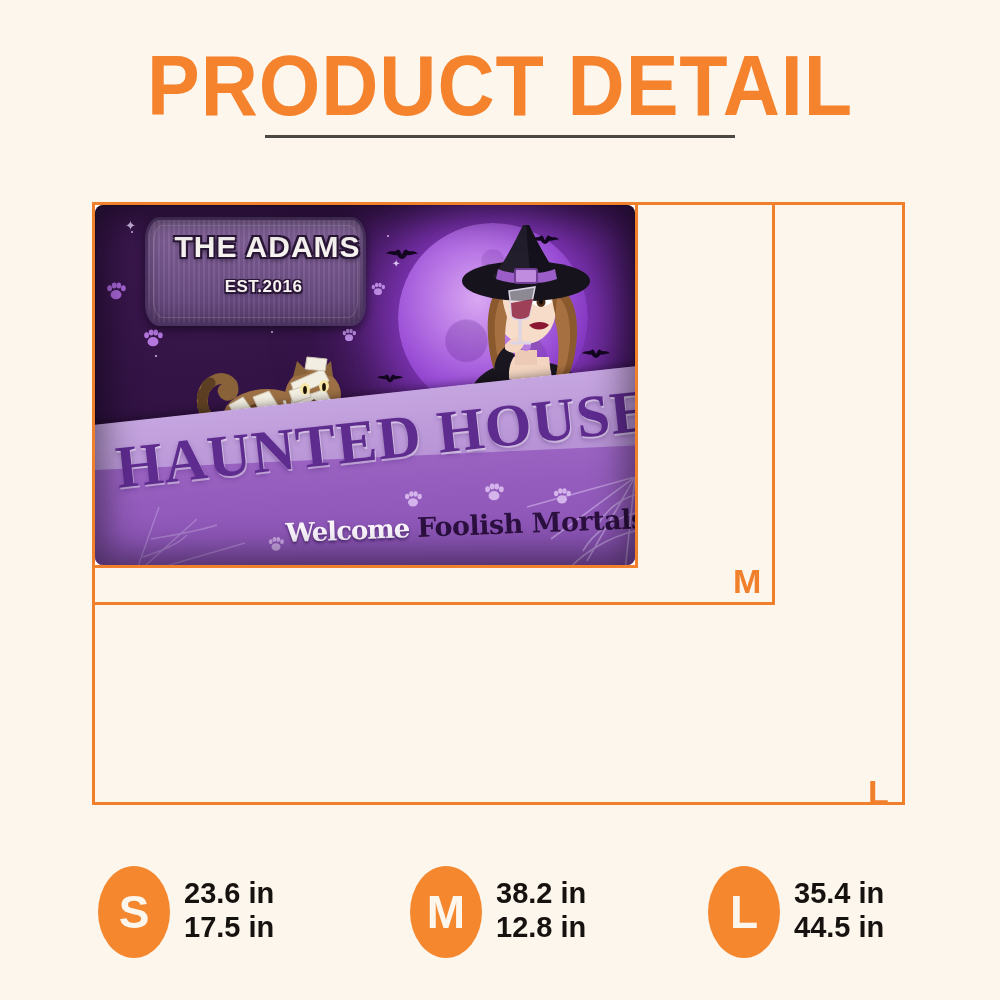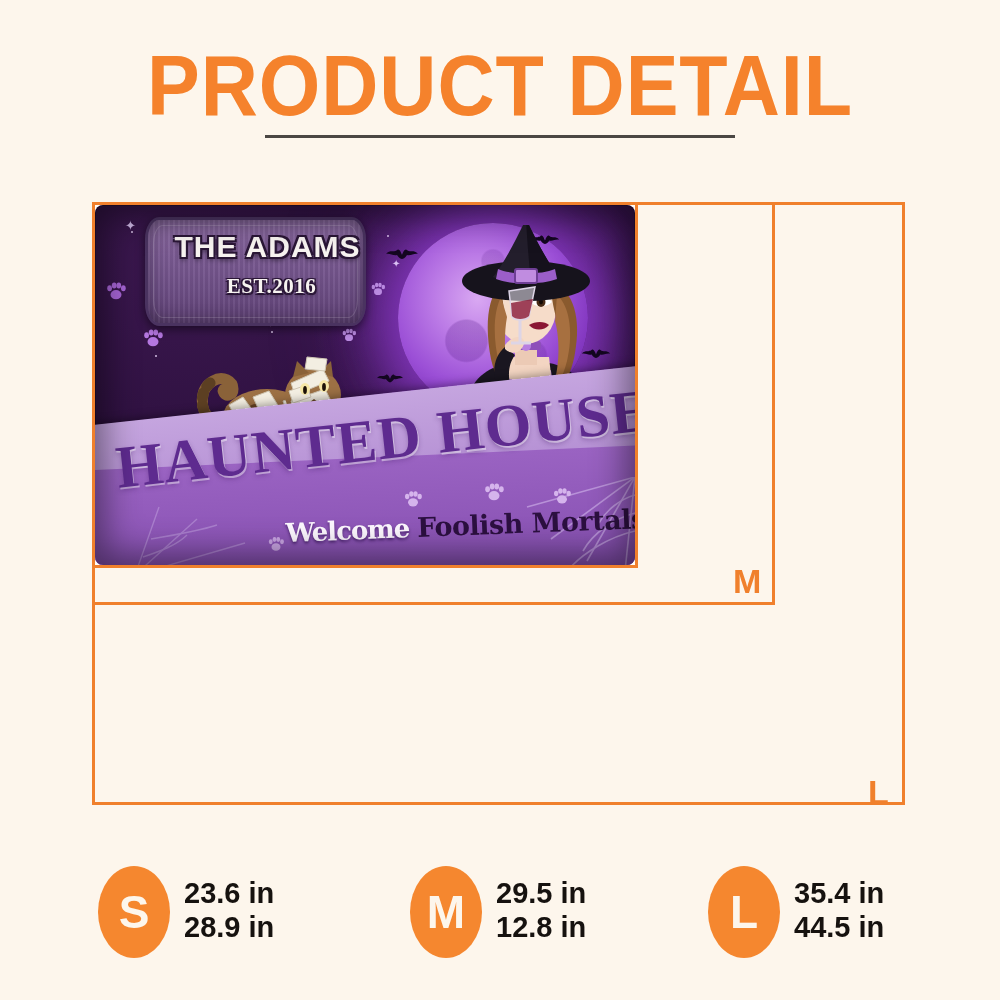--- a/index.html
+++ b/index.html
@@ -160,25 +160,25 @@
     letter-spacing: 1px;
     color: #f7f3f0;
     text-shadow:
       -2px -2px 0 #2a1636, 2px -2px 0 #2a1636,
       -2px 2px 0 #2a1636, 2px 2px 0 #2a1636,
       0 3px 5px rgba(0,0,0,.6);
     margin-left: 12px;
   }
   #plaque-est {
     position: absolute;
-    left: 16px; top: 56px; width: 100%;
+    left: 8px; top: 56px; width: 100%;
     text-align: center;
-    font-family: Liberation Serif, serif;
-    font-weight: bold;
-    font-size: 21px;
+    font-family: Liberation Sans, sans-serif;
+    font-weight: bold;
+    font-size: 17px;
     line-height: 21px;
     letter-spacing: .5px;
     color: #f7f3f0;
     text-shadow:
       -1.5px -1.5px 0 #2a1636, 1.5px -1.5px 0 #2a1636,
       -1.5px 1.5px 0 #2a1636, 1.5px 1.5px 0 #2a1636,
       0 2px 4px rgba(0,0,0,.6);
   }
 
   
@@ -522,28 +522,28 @@
 
   <div id="mat-vignette"></div>
 </div>
 
 <div id="legend">
 
   <div class="legend-item" id="legend-S">
     <div class="legend-circle">S</div>
     <div class="legend-dims">
       <div>23.6 in</div>
-      <div>28.9 in</div>
+      <div>17.5 in</div>
     </div>
   </div>
 
   <div class="legend-item" id="legend-M">
     <div class="legend-circle">M</div>
     <div class="legend-dims">
-      <div>29.5 in</div>
+      <div>38.2 in</div>
       <div>12.8 in</div>
     </div>
   </div>
 
   <div class="legend-item" id="legend-L">
     <div class="legend-circle">L</div>
     <div class="legend-dims">
       <div>35.4 in</div>
       <div>44.5 in</div>
     </div>

